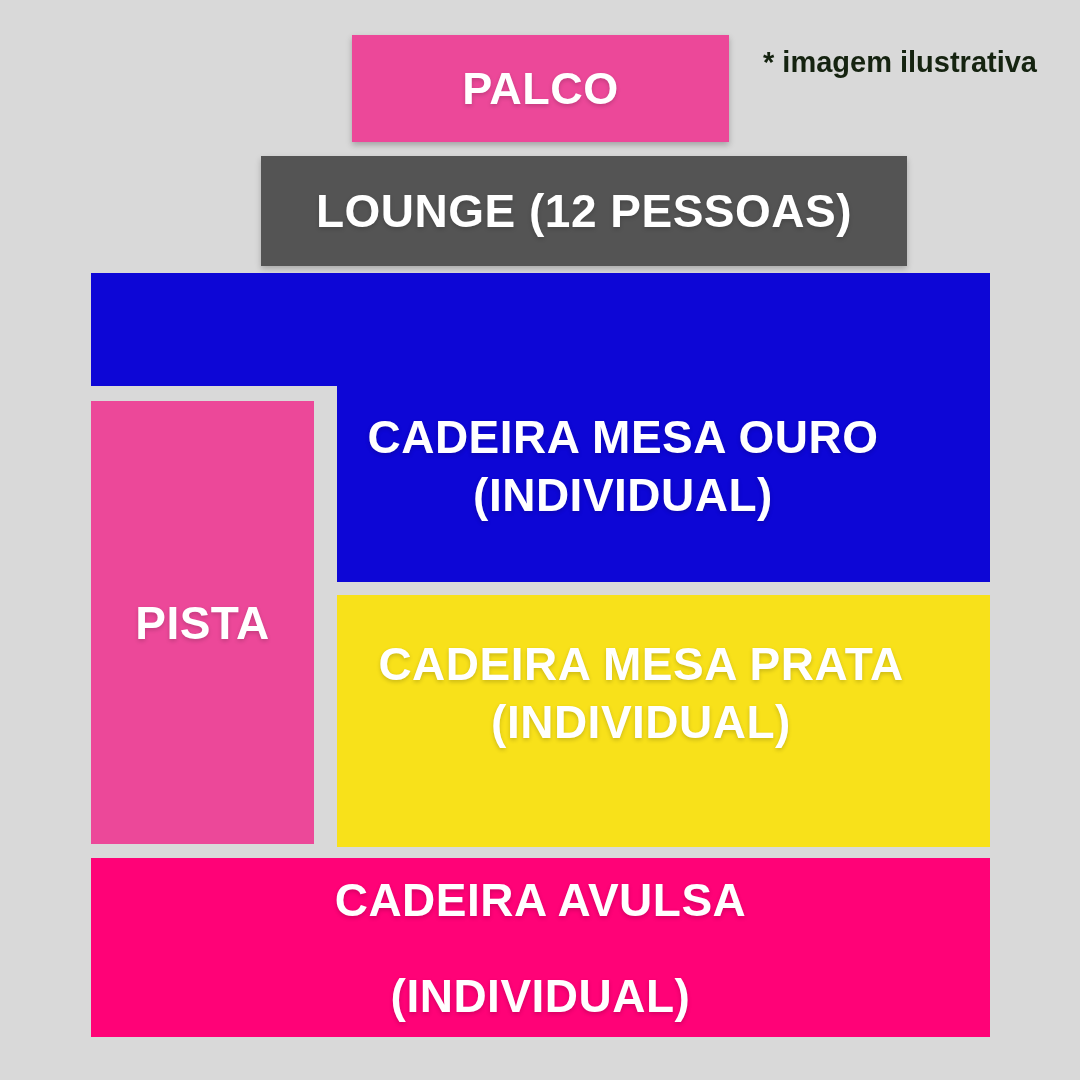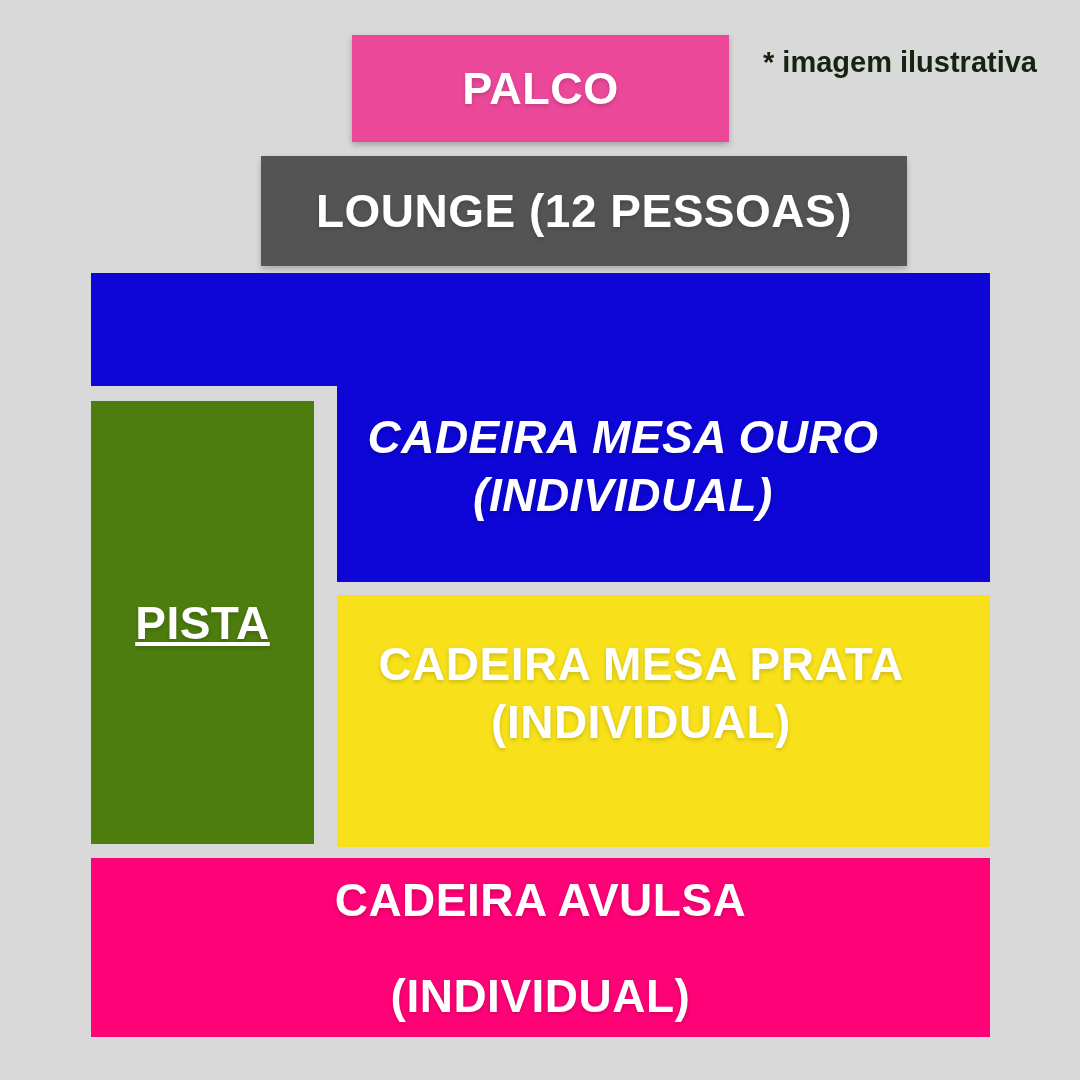--- a/index.html
+++ b/index.html
@@ -44,21 +44,21 @@
   .lounge {
     left: 217px; top: 156px; width: 646px; height: 110px;
     box-shadow: 0 3px 6px rgba(0,0,0,0.22);
     font-size: 46px;
     margin-left: 44px;
   }
   
   .ouro-band   { left: 91px;  top: 273px; width: 899px; height: 113px; }
   .ouro-column { left: 337px; top: 386px; width: 653px; height: 196px; }
   .ouro-text   { left: 256px; top: 273px; width: 734px; height: 385px;
-                 font-size: 46px; line-height: 58px; background: transparent; font-style: italic; }
+                 font-size: 46px; line-height: 58px; background: transparent; }
   
   .pista { left: 91px; top: 401px; width: 223px; height: 443px; font-size: 46px; }
   
   .prata      { left: 337px; top: 595px; width: 653px; height: 252px; }
   .prata-text { left: 292px; top: 595px; width: 698px; height: 196px;
                 font-size: 46px; line-height: 58px; background: transparent; }
   
   .avulsa { left: 91px; top: 858px; width: 899px; height: 179px;
             font-size: 46px; line-height: 58px; }
   
@@ -88,21 +88,21 @@
     <span>LOUNGE (12 PESSOAS)</span>
   </div>
 
   <div class="zone ouro-band" style="background-color: rgb(13, 6, 214);"></div>
   <div class="zone ouro-column" style="background-color: rgb(13, 6, 214);"></div>
   <div class="zone flex-center label ouro-text">
     <span>CADEIRA MESA OURO</span>
     <span>(INDIVIDUAL)</span>
   </div>
 
-  <div class="zone flex-center label pista" style="background-color: #4d7c0f; text-decoration: underline;">
+  <div class="zone flex-center label pista" style="background-color: #ec4899;">
     <span>PISTA</span>
   </div>
 
   <div class="zone prata" style="background-color: rgb(248, 225, 26);"></div>
   <div class="zone flex-center label prata-text">
     <span>CADEIRA MESA PRATA</span>
     <span>(INDIVIDUAL)</span>
   </div>
 
   <div class="zone flex-center label avulsa" style="background-color: rgb(255, 2, 119); gap: 38px;">

